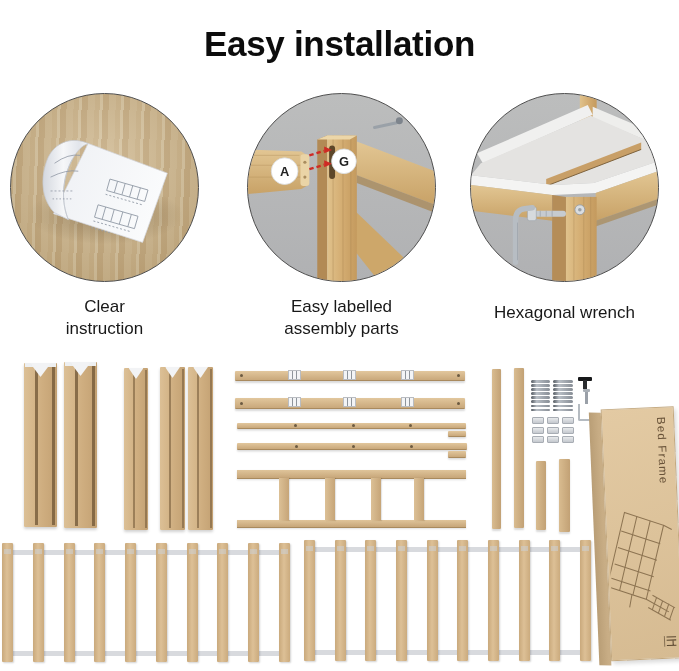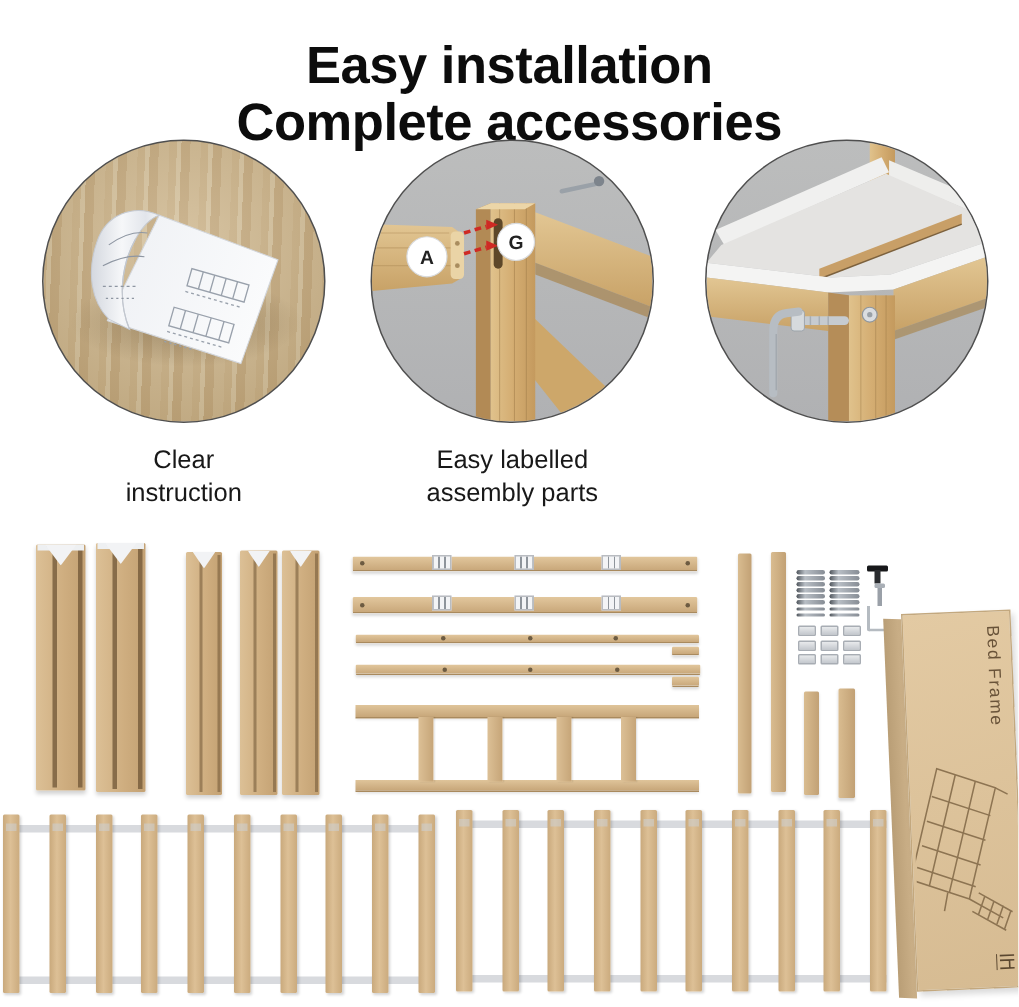--- a/index.html
+++ b/index.html
@@ -85,24 +85,23 @@
   .slat:after{content:"";position:absolute;top:6px;left:2px;right:2px;height:5px;
               background:#ccd0d4;opacity:.55;}
 </style>
 </head>
 <body>
 
 <div class="page">
 
   <h1 class="title">
       <span>Easy installation</span>
-      <span>Complete accessories</span>
     </h1>
 
-  <div class="feature" style="left:28px">
+  <div class="feature" style="left:10px">
     <div class="circle bamboo">
       <svg viewBox="0 0 189 189">
         <defs>
           <linearGradient id="pg1" x1="0" y1="0" x2="1" y2="0.3">
             <stop offset="0" stop-color="#eef0f4"></stop>
               <stop offset="1" stop-color="#fafbfc"></stop>
           </linearGradient>
           <linearGradient id="pg2" x1="0" y1="0" x2="1" y2="0">
             <stop offset="0" stop-color="#d4d8df"></stop>
               <stop offset="0.45" stop-color="#f6f7f9"></stop>
@@ -227,20 +226,21 @@
         <circle cx="110" cy="117" r="1.8" fill="#9aa1a7"></circle>
         <g>
           <rect x="64" y="118" width="32" height="6" rx="3" fill="#c6cbd0"></rect>
           <path d="M70,118 v6 M76,118 v6 M82,118 v6" stroke="#9aa1a8" stroke-width="1" opacity="0.7"></path>
           <rect x="57" y="114" width="9" height="14" rx="2" fill="#d6dadd" stroke="#9aa1a8" stroke-width="0.6"></rect>
         </g>
         <path d="M45,170 V128 Q45,117 54,116 L62,115" fill="none" stroke="#b7bdc3" stroke-width="5.5" stroke-linecap="round"></path>
         <path d="M47,168 V130" stroke="#8f969c" stroke-width="1" opacity="0.5"></path>
       </svg>
     </div>
+    <div class="caption single">Hexagonal wrench</div>
   </div>
 
   <div class="parts">
 
     <div class="leg-group" style="left:24px;top:363px;width:33px;height:164px">
       <span class="groove" style="left:11px"></span>
         <span class="groove" style="right:2px"></span>
       <span class="leg-top"></span>
         <span class="leg-cap"></span>
     </div>

